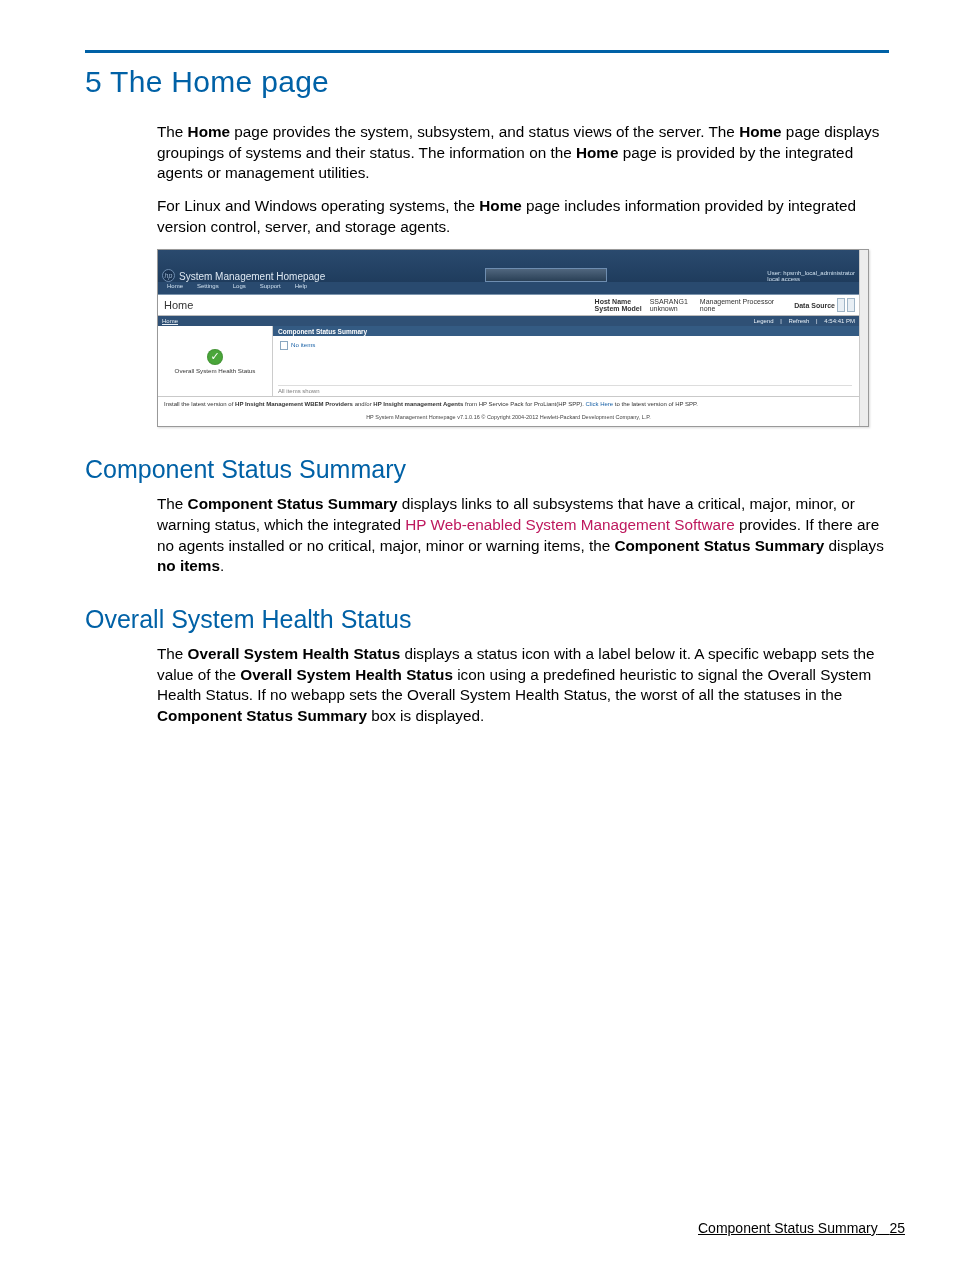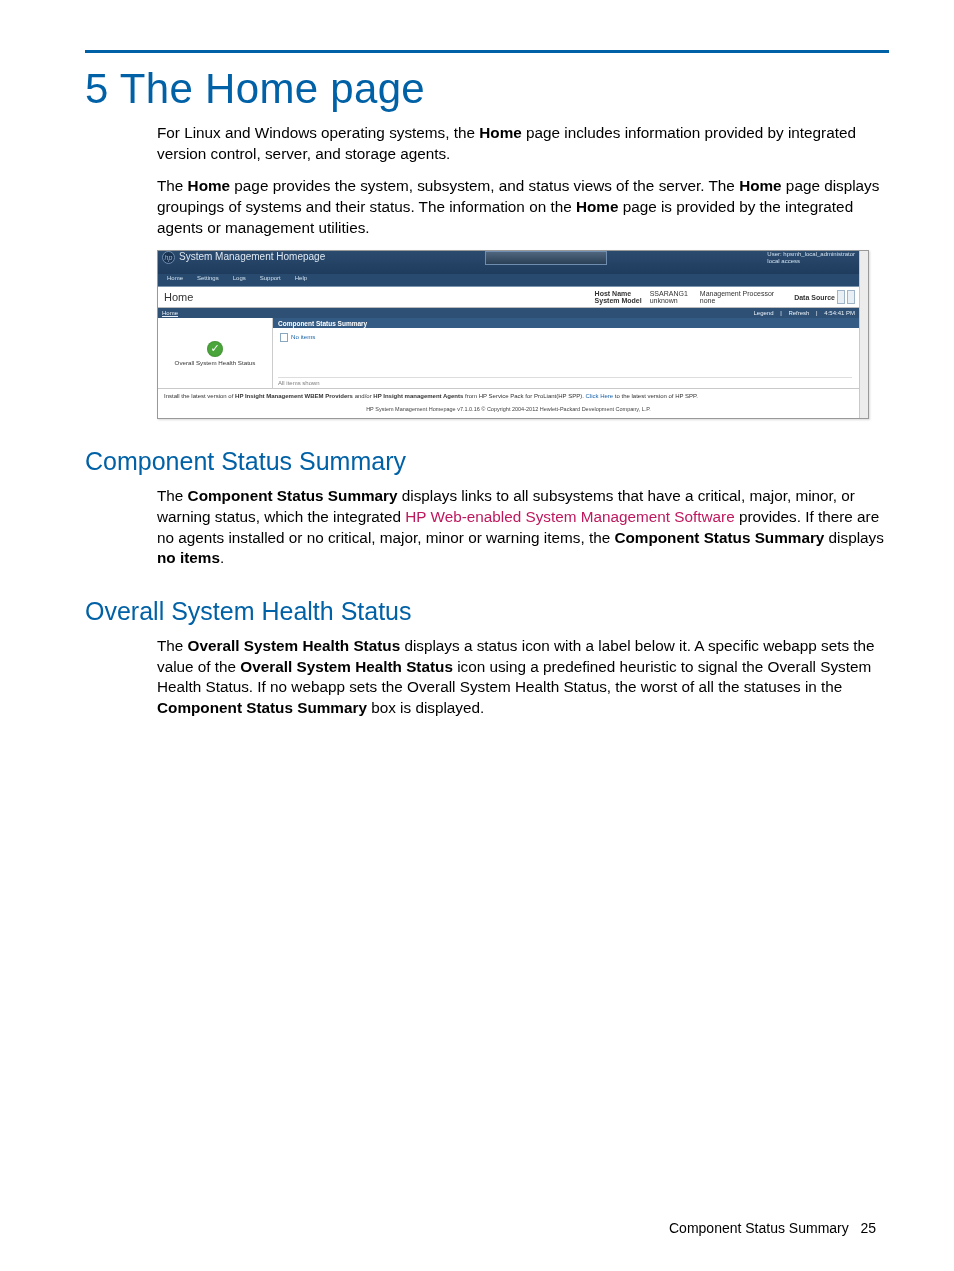--- a/index.html
+++ b/index.html
@@ -15,23 +15,23 @@
     min-height: 1271px;
     position: relative;
   }
   .rule {
     height: 3px;
     background: #0061a6;
     margin-bottom: 12px;
   }
   h1.chapter {
     font-weight: 300;
-    font-size: 42px;
+    font-size: 30px;
     color: #0061a6;
-    margin: 0 0 10px 0;
+    margin: 0 0 23px 0;
     letter-spacing: 0.3px;
     font-family: "Arial Narrow", Arial, sans-serif;
     font-stretch: condensed;
   }
   h2.section {
     font-weight: 300;
     font-size: 25px;
     color: #0061a6;
     margin: 28px 0 10px 0;
     font-family: "Arial Narrow", Arial, sans-serif;
@@ -43,39 +43,40 @@
     line-height: 1.35;
     font-family: "Arial Narrow", Arial, sans-serif;
     font-stretch: condensed;
     padding-left: 72px;
   }
   p.body b { font-weight: bold; }
   a.doclink { color: #be185d; text-decoration: none; }
   .footer {
     position: absolute;
     bottom: 35px;
-    right: 78px;
+    right: 49px;
     font-size: 14px;
     font-family: "Arial Narrow", Arial, sans-serif;
+    text-decoration: underline;
   }
 
   
   .screenshot {
     margin: 12px 0 10px 72px;
     width: 710px;
     border: 1px solid #999;
     font-family: Arial, sans-serif;
     box-shadow: 1px 1px 2px rgba(0,0,0,.15);
   }
   .smh-top {
     background: linear-gradient(#2a4a6e,#1f3c5d);
     color: #e6eef6;
-    height: 23px;
+    height: 32px;
     display: flex;
-    align-items: flex-start;
+    align-items: flex-end;
     padding: 0 4px;
     font-size: 8px;
   }
   .smh-hp {
     width:11px;height:11px;border-radius:50%;background:#1a3352;border:1px solid #6e8db0;
     display:inline-flex;align-items:center;justify-content:center;color:#9ab4cf;font-size:7px;margin-right:4px;font-style:italic;
   }
   .smh-title { flex:0 0 auto; font-size:10px; color:#dfe9f3; margin-right:10px; }
   .smh-spacer { flex:1; }
   .smh-centerph { width:120px;height:12px;background:linear-gradient(#50667e,#2a4056);border:1px solid #6e8db0;}
@@ -128,25 +129,25 @@
   .smh-scrollbar { width:8px;background:#ececec;border-left:1px solid #c9c9c9;}
 </style>
 </head>
 <body>
 
 <div class="page">
   <div class="rule"></div>
   <h1 class="chapter">5 The Home page</h1>
 
   <p class="body">
+    <span>The </span><b>Home</b><span> page provides the system, subsystem, and status views of the server. The </span><b>Home</b><span> page displays groupings of systems and their status. The information on the </span><b>Home</b><span> page is provided by the integrated agents or management utilities.</span>
+  </p>
+
+  <p class="body">
     <span>For Linux and Windows operating systems, the </span><b>Home</b><span> page includes information provided by integrated version control, server, and storage agents.</span>
-  </p>
-
-  <p class="body">
-    <span>The </span><b>Home</b><span> page provides the system, subsystem, and status views of the server. The </span><b>Home</b><span> page displays groupings of systems and their status. The information on the </span><b>Home</b><span> page is provided by the integrated agents or management utilities.</span>
   </p>
 
   <div class="screenshot">
     <div style="display:flex;">
       <div style="flex:1;">
         <div class="smh-top">
           <span class="smh-hp">hp</span>
           <span class="smh-title">System Management Homepage</span>
           <span class="smh-spacer"></span>
           <span class="smh-centerph"></span>

